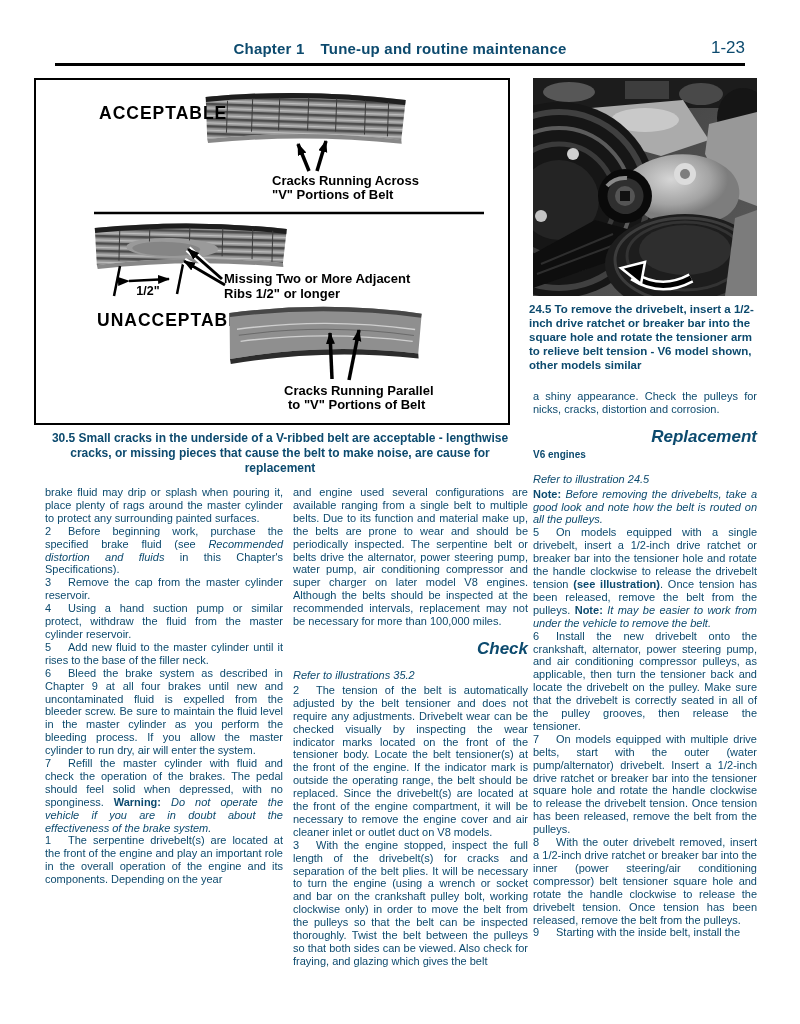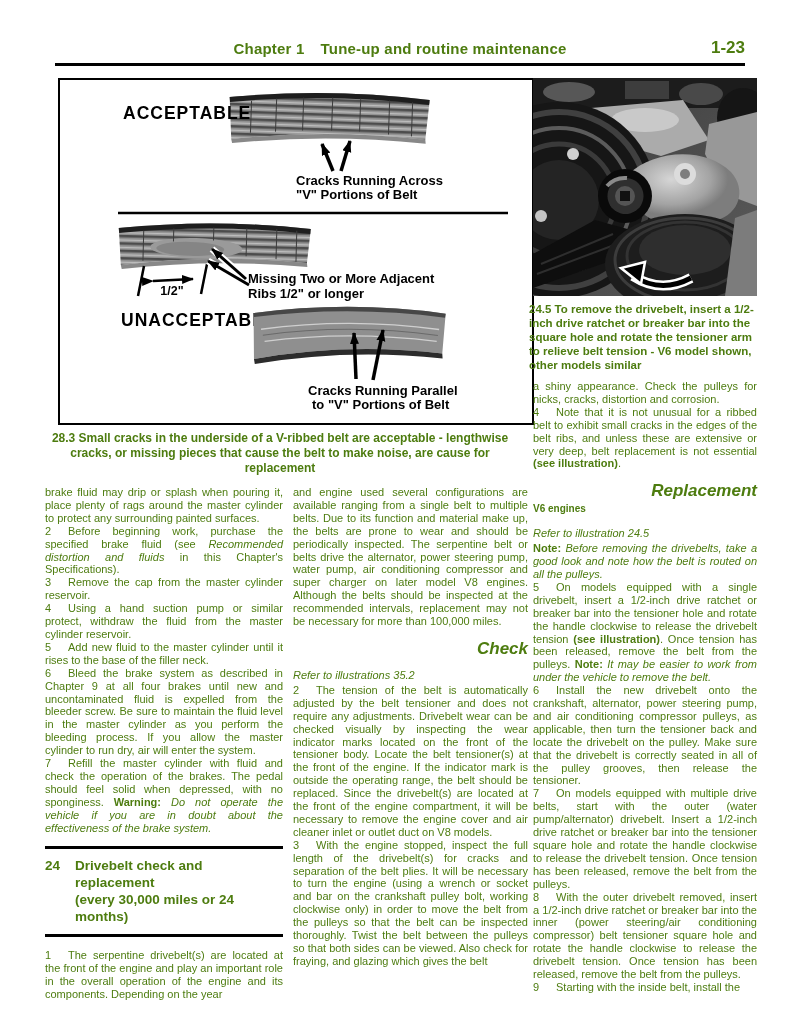--- a/index.html
+++ b/index.html
@@ -1,37 +1,37 @@
 <!DOCTYPE html>
 <html><head>
 <meta charset="utf-8">
 <style>
   html,body{margin:0;padding:0;background:#fff;}
   .page{position:relative;width:800px;height:1024px;background:#fff;overflow:hidden;
-        font-family:"Liberation Sans", sans-serif;color:#4d7c0f;}
+        font-family:"Liberation Sans", sans-serif;color:#0c4a6e;}
   
   .hdr-title{position:absolute;left:0;top:40px;width:800px;text-align:center;
              font-weight:bold;font-size:15px;letter-spacing:.2px;}
   .hdr-title .chap{margin-right:16px;}
-  .hdr-page{position:absolute;right:55px;top:38px;font-weight:bold;font-size:17px;margin-left:8px;}
+  .hdr-page{position:absolute;right:55px;top:38px;font-weight:normal;font-size:17px;margin-left:8px;}
   .hdr-rule{position:absolute;left:55px;right:55px;top:63px;height:3px;background:#000;}
   
-  .fig244{position:absolute;left:58px;top:78px;width:472px;height:343px;border:2px solid #000;background:#fff;}
+  .fig244{position:absolute;left:34px;top:78px;width:472px;height:343px;border:2px solid #000;background:#fff;}
   .fig244 svg{display:block;}
   .cap244{position:absolute;left:42px;top:431px;width:476px;text-align:center;
           font-weight:bold;font-size:12px;line-height:15px;}
   
   .fig245{position:absolute;left:533px;top:78px;width:224px;height:218px;background:#222;}
   .cap245{position:absolute;left:529px;top:302px;width:232px;text-align:left;
           font-weight:bold;font-size:11.5px;line-height:14px;}
   
   .col{position:absolute;font-size:11px;line-height:12.9px;text-align:justify;}
   .col-left{left:45px;top:486px;width:238px;}
   .col-mid{left:293px;top:486px;width:235px;}
-  .col-right{left:533px;top:380px;width:224px;}
+  .col-right{left:533px;top:390px;width:224px;}
   .para{margin:0;}
   .pnum{display:inline-block;min-width:23px;}
   .h1{font-size:17px;font-weight:bold;font-style:italic;margin:11px 0 3px;text-align:right;line-height:19px;}
   .h2{font-size:10px;font-weight:bold;margin:3px 0 4px;text-align:left;}
   .ref{font-style:italic;margin:11px 0 2px;text-align:left;}
   .s-b{font-weight:bold;}
   .s-i{font-style:italic;}
   .section-head{border-top:3px solid #000;border-bottom:3px solid #000;
                 margin:12px 0 12px;padding:8px 0 9px;display:flex;
                 font-weight:bold;font-size:13.5px;line-height:17px;text-align:left;}
@@ -134,21 +134,21 @@
       </g>
 
       <g>
         <line x1="296" y1="299" x2="294" y2="253" stroke="#000" stroke-width="3.5" marker-end="url(#ah)"></line>
         <line x1="313" y1="300" x2="323" y2="250" stroke="#000" stroke-width="3.5" marker-end="url(#ah)"></line>
       </g>
       <text x="248" y="315" font-size="13" font-weight="bold">Cracks Running Parallel</text>
       <text x="252" y="329" font-size="13" font-weight="bold">to "V" Portions of Belt</text>
     </svg>
   </div>
-  <div class="cap244">28.3  Small cracks in the underside of a V-ribbed belt are acceptable - lengthwise cracks, or missing pieces that cause the belt to make noise, are cause for replacement</div>
+  <div class="cap244">30.5  Small cracks in the underside of a V-ribbed belt are acceptable - lengthwise cracks, or missing pieces that cause the belt to make noise, are cause for replacement</div>
 
   <div class="fig245">
     <svg width="224" height="218" viewBox="0 0 224 218">
       <defs>
         <radialGradient id="metal" cx="40%" cy="35%">
           <stop offset="0%" stop-color="#d6d6d6"></stop>
             <stop offset="70%" stop-color="#a3a3a3"></stop>
             <stop offset="100%" stop-color="#7d7d7d"></stop>
         </radialGradient>
         <linearGradient id="bg245" x1="0" y1="0" x2="1" y2="1">
@@ -210,39 +210,31 @@
   <div class="cap245">24.5  To remove the drivebelt, insert a 1/2-inch drive ratchet or breaker bar into the square hole and rotate the tensioner arm to relieve belt tension - V6 model shown, other models similar</div>
 
   <div class="col col-left">
       <p class="para"><span>brake fluid may drip or splash when pouring it, place plenty of rags around the master cylinder to protect any surrounding painted surfaces.</span></p>
       <p class="para"><span class="pnum">2</span><span>Before beginning work, purchase the specified brake fluid (see </span><span class="s-i">Recommended distortion and fluids</span><span> in this Chapter's Specifications).</span></p>
       <p class="para"><span class="pnum">3</span><span>Remove the cap from the master cylinder reservoir.</span></p>
       <p class="para"><span class="pnum">4</span><span>Using a hand suction pump or similar protect, withdraw the fluid from the master cylinder reservoir.</span></p>
       <p class="para"><span class="pnum">5</span><span>Add new fluid to the master cylinder until it rises to the base of the filler neck.</span></p>
       <p class="para"><span class="pnum">6</span><span>Bleed the brake system as described in Chapter 9 at all four brakes until new and uncontaminated fluid is expelled from the bleeder screw. Be sure to maintain the fluid level in the master cylinder as you perform the bleeding process. If you allow the master cylinder to run dry, air will enter the system.</span></p>
       <p class="para"><span class="pnum">7</span><span>Refill the master cylinder with fluid and check the operation of the brakes. The pedal should feel solid when depressed, with no sponginess. </span><span class="s-b">Warning: </span><span class="s-i">Do not operate the vehicle if you are in doubt about the effectiveness of the brake system.</span></p>
-      <div class="section-head">
-        <span class="sec-num">24</span>
-        <div class="sec-lines">
-          <div>Drivebelt check and replacement</div>
-          <div>(every 30,000 miles or 24 months)</div>
-        </div>
-      </div>
       <p class="para"><span class="pnum">1</span><span>The serpentine drivebelt(s) are located at the front of the engine and play an important role in the overall operation of the engine and its components. Depending on the year</span></p>
     </div>
   <div class="col col-mid">
       <p class="para"><span>and engine used several configurations are available ranging from a single belt to multiple belts. Due to its function and material make up, the belts are prone to wear and should be periodically inspected. The serpentine belt or belts drive the alternator, power steering pump, water pump, air conditioning compressor and super charger on later model V8 engines. Although the belts should be inspected at the recommended intervals, replacement may not be necessary for more than 100,000 miles.</span></p>
       <div class="h1">Check</div>
       <div class="ref">Refer to illustrations 35.2</div>
       <p class="para"><span class="pnum">2</span><span>The tension of the belt is automatically adjusted by the belt tensioner and does not require any adjustments. Drivebelt wear can be checked visually by inspecting the wear indicator marks located on the front of the tensioner body. Locate the belt tensioner(s) at the front of the engine. If the indicator mark is outside the operating range, the belt should be replaced. Since the drivebelt(s) are located at the front of the engine compartment, it will be necessary to remove the engine cover and air cleaner inlet or outlet duct on V8 models.</span></p>
       <p class="para"><span class="pnum">3</span><span>With the engine stopped, inspect the full length of the drivebelt(s) for cracks and separation of the belt plies. It will be necessary to turn the engine (using a wrench or socket and bar on the crankshaft pulley bolt, working clockwise only) in order to move the belt from the pulleys so that the belt can be inspected thoroughly. Twist the belt between the pulleys so that both sides can be viewed. Also check for fraying, and glazing which gives the belt</span></p>
     </div>
   <div class="col col-right">
       <p class="para"><span>a shiny appearance. Check the pulleys for nicks, cracks, distortion and corrosion.</span></p>
-      <p class="para"><span class="pnum">4</span><span>Note that it is not unusual for a ribbed belt to exhibit small cracks in the edges of the belt ribs, and unless these are extensive or very deep, belt replacement is not essential </span><span class="s-b">(see illustration)</span><span>.</span></p>
       <div class="h1">Replacement</div>
       <div class="h2">V6 engines</div>
       <div class="ref">Refer to illustration 24.5</div>
       <p class="para"><span class="s-b">Note: </span><span class="s-i">Before removing the drivebelts, take a good look and note how the belt is routed on all the pulleys.</span></p>
       <p class="para"><span class="pnum">5</span><span>On models equipped with a single drivebelt, insert a 1/2-inch drive ratchet or breaker bar into the tensioner hole and rotate the handle clockwise to release the drivebelt tension </span><span class="s-b">(see illustration)</span><span>. Once tension has been released, remove the belt from the pulleys. </span><span class="s-b">Note: </span><span class="s-i">It may be easier to work from under the vehicle to remove the belt.</span></p>
       <p class="para"><span class="pnum">6</span><span>Install the new drivebelt onto the crankshaft, alternator, power steering pump, and air conditioning compressor pulleys, as applicable, then turn the tensioner back and locate the drivebelt on the pulley. Make sure that the drivebelt is correctly seated in all of the pulley grooves, then release the tensioner.</span></p>
       <p class="para"><span class="pnum">7</span><span>On models equipped with multiple drive belts, start with the outer (water pump/alternator) drivebelt. Insert a 1/2-inch drive ratchet or breaker bar into the tensioner square hole and rotate the handle clockwise to release the drivebelt tension. Once tension has been released, remove the belt from the pulleys.</span></p>
       <p class="para"><span class="pnum">8</span><span>With the outer drivebelt removed, insert a 1/2-inch drive ratchet or breaker bar into the inner (power steering/air conditioning compressor) belt tensioner square hole and rotate the handle clockwise to release the drivebelt tension. Once tension has been released, remove the belt from the pulleys.</span></p>
       <p class="para"><span class="pnum">9</span><span>Starting with the inside belt, install the</span></p>
     </div>

